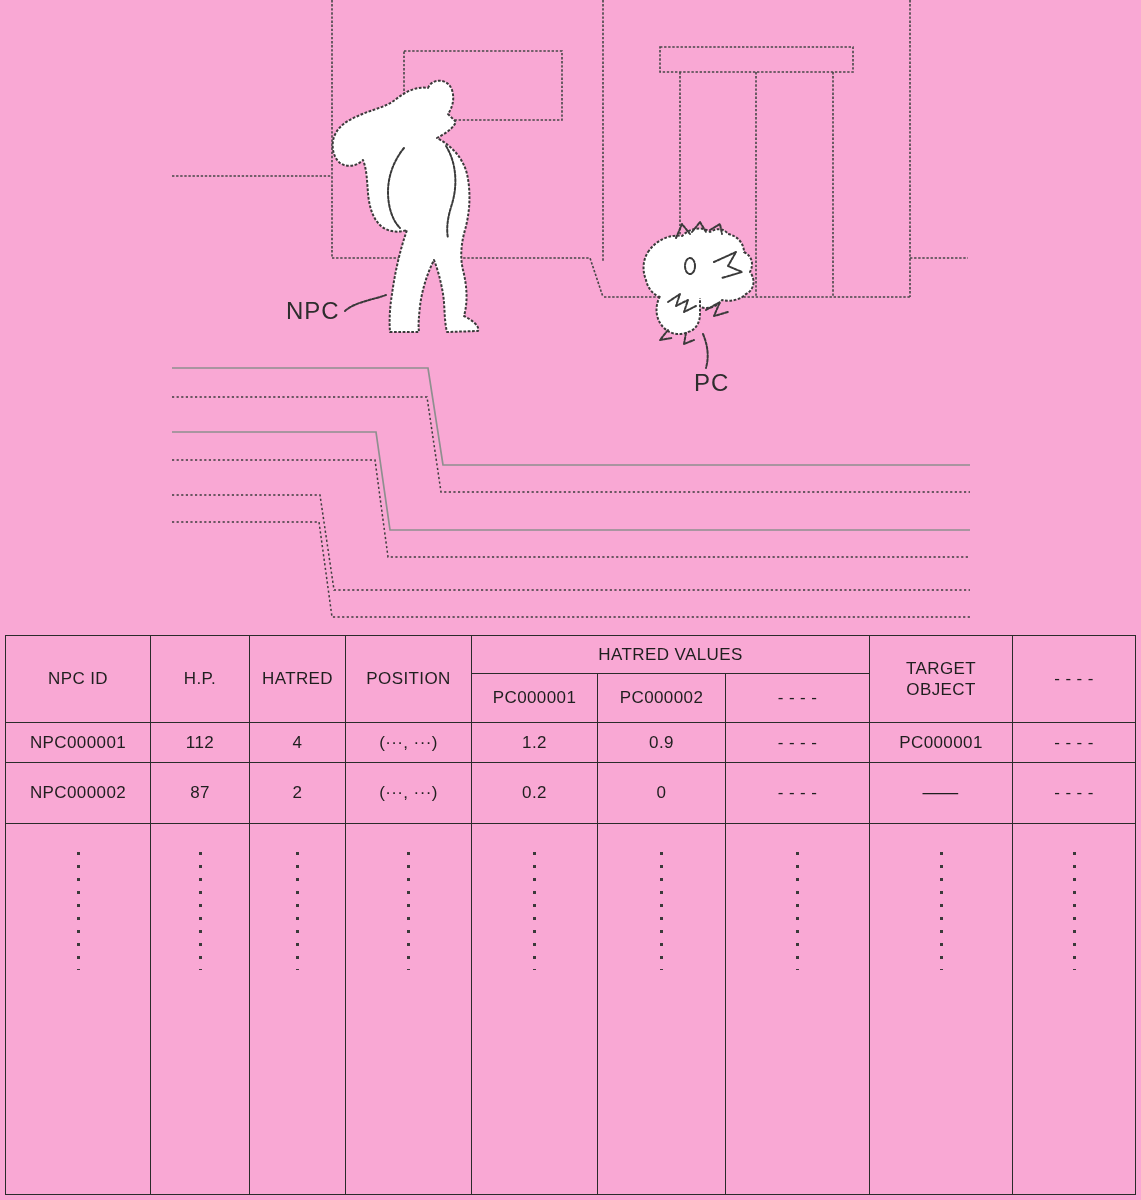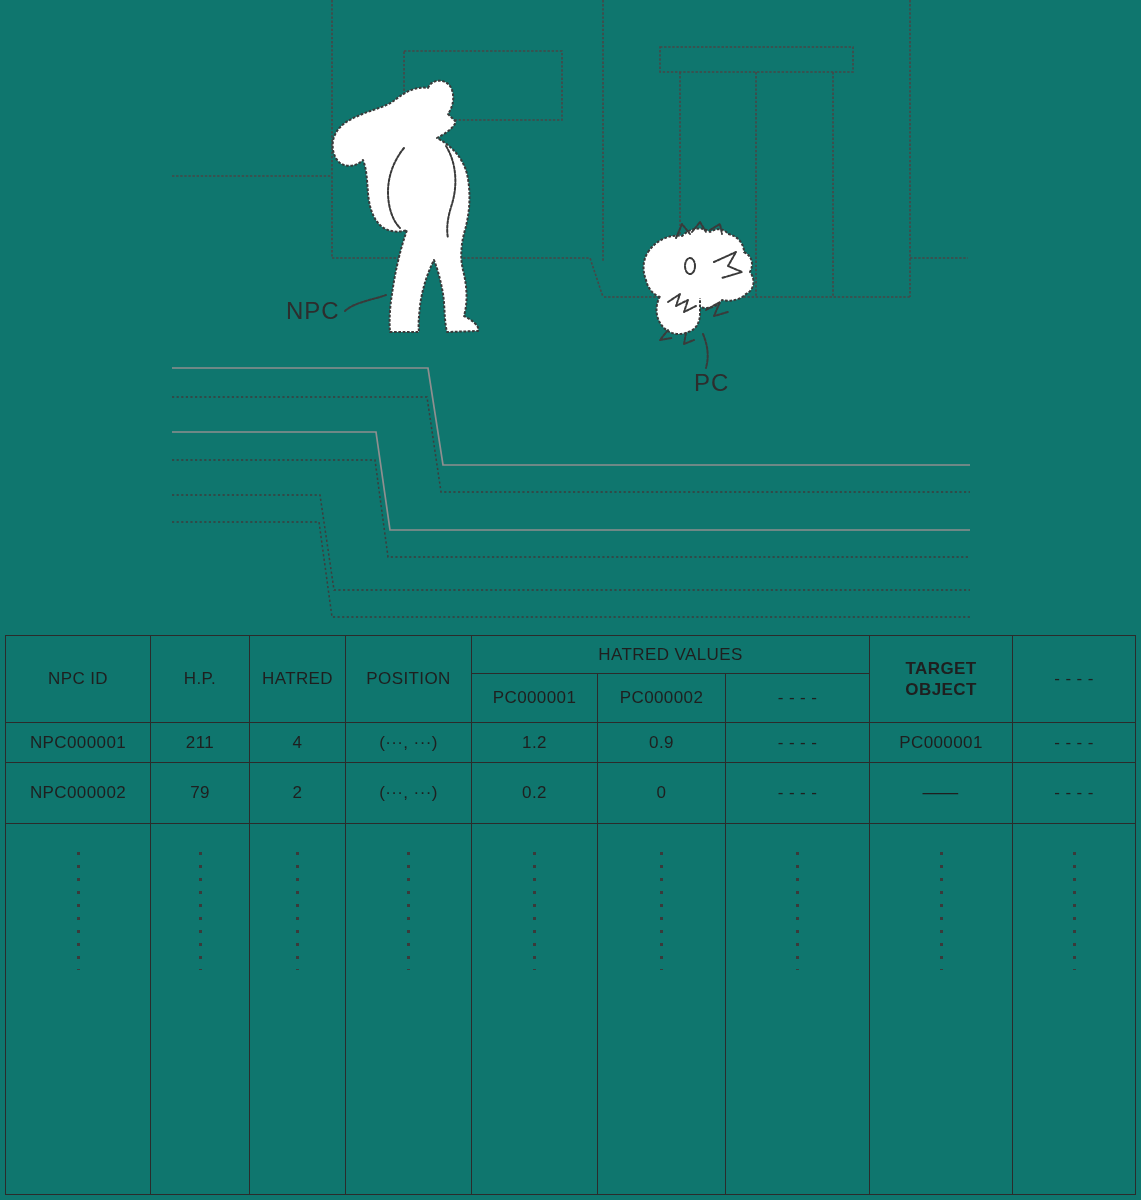--- a/index.html
+++ b/index.html
@@ -9,21 +9,21 @@
     width: 1141px;
     height: 1200px;
     overflow: hidden;
     font-family: "Liberation Sans", sans-serif;
     color: #1f1f1f;
   }
   #stage {
     position: relative;
     width: 1141px;
     height: 1200px;
-    background: #0f766e;
+    background: #f9a8d4;
   }
   #scene-svg {
     position: absolute;
     left: 0;
     top: 0;
   }
   #npc-table-wrap {
     position: absolute;
     left: 5px;
     top: 635px;
@@ -48,21 +48,20 @@
   }
   th.hatred-span {
     text-align: left;
     padding-left: 10px;
     border-bottom: 1.6px solid #2b2b2b;
   }
   .two-line {
     display: inline-block;
     width: 92px;
     line-height: 1.25;
-    font-weight: bold;
   }
   tr.tall-row td {
     vertical-align: top;
   }
   .vdots {
     width: 3px;
     height: 118px;
     margin: 28px auto 0 auto;
     background-image: repeating-linear-gradient(
       to bottom, #3a3a3a 0px, #3a3a3a 3.5px, transparent 3.5px, transparent 13px);
@@ -182,32 +181,32 @@
           </th>
           <th rowspan="2">- - - -</th>
         </tr>
         <tr style="height:48px">
           <th>PC000001</th>
           <th>PC000002</th>
           <th>- - - -</th>
         </tr>
         <tr style="height:38px">
           <td>NPC000001</td>
-          <td>211</td>
+          <td>112</td>
           <td>4</td>
           <td>(···, ···)</td>
           <td>1.2</td>
           <td>0.9</td>
           <td>- - - -</td>
           <td>PC000001</td>
           <td>- - - -</td>
         </tr>
         <tr style="height:60px">
           <td>NPC000002</td>
-          <td>79</td>
+          <td>87</td>
           <td>2</td>
           <td>(···, ···)</td>
           <td>0.2</td>
           <td>0</td>
           <td>- - - -</td>
           <td>
             <span class="dash">—</span>
           </td>
           <td>- - - -</td>
         </tr>

